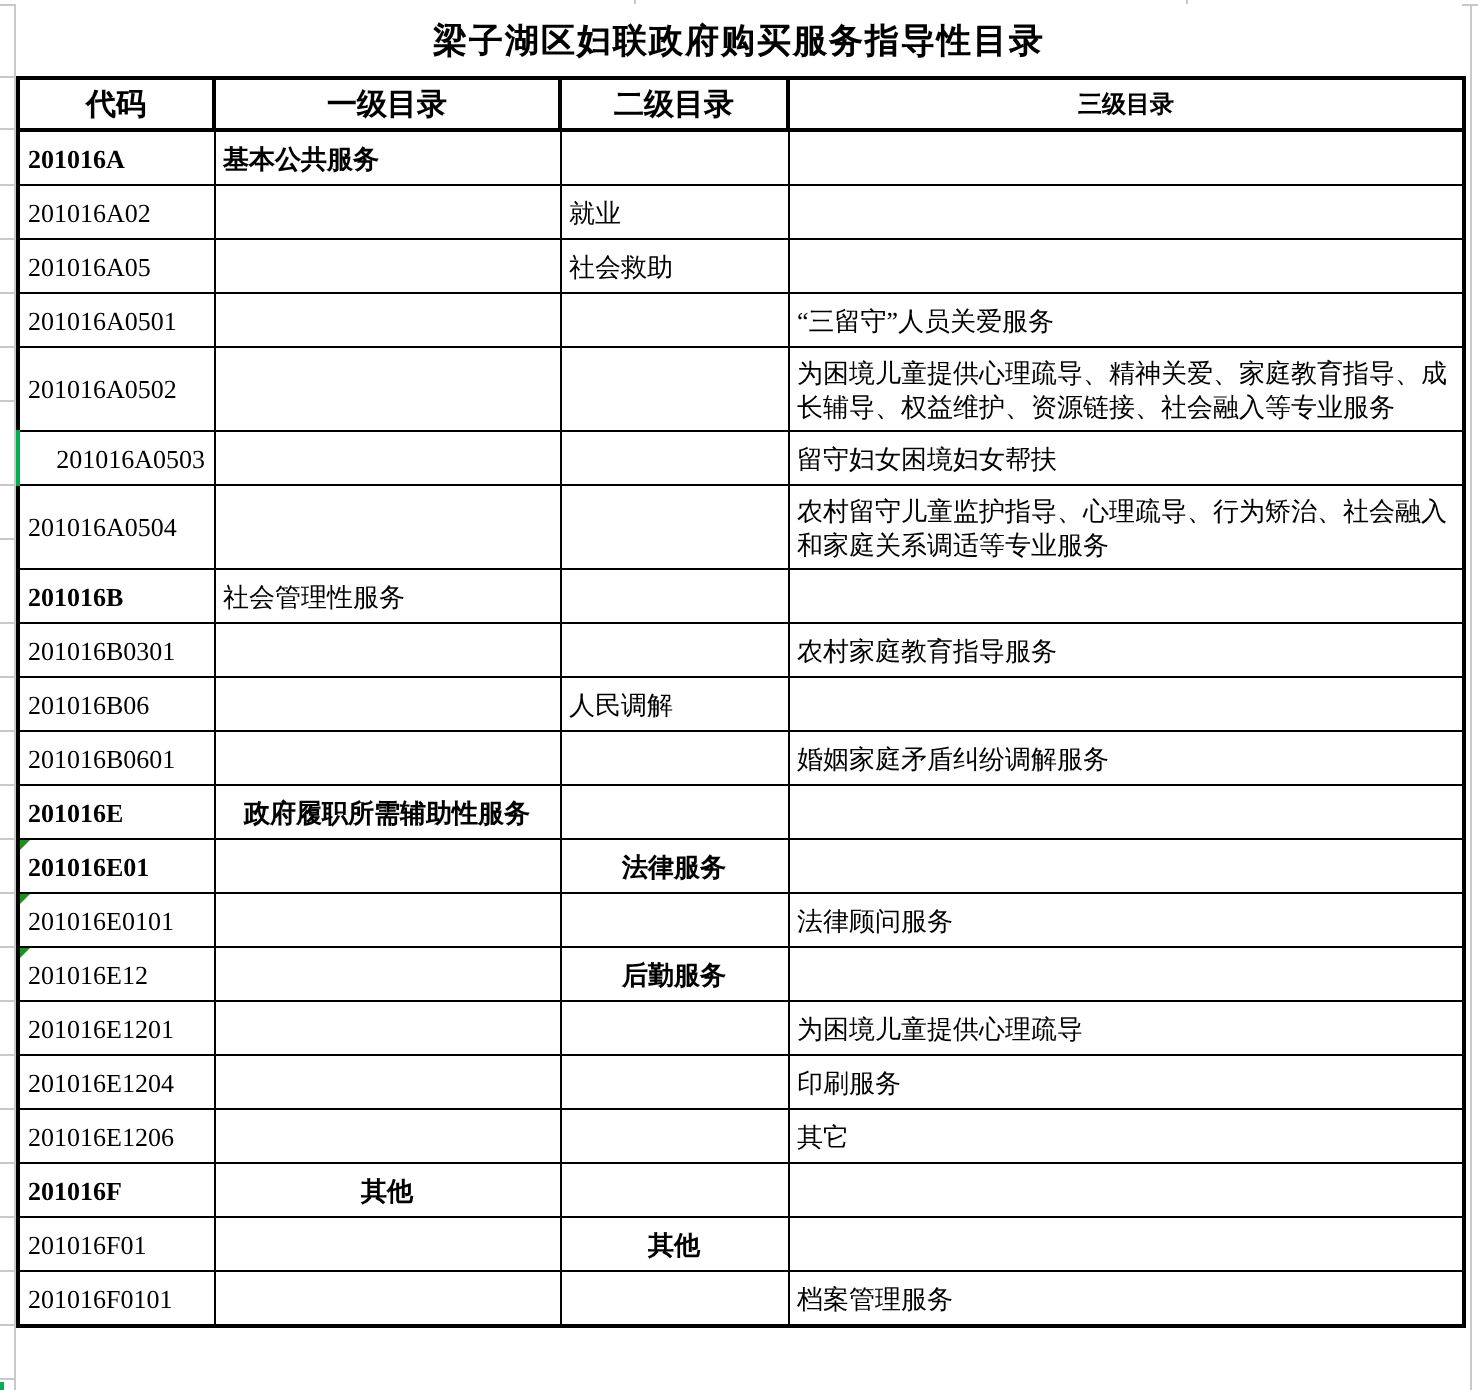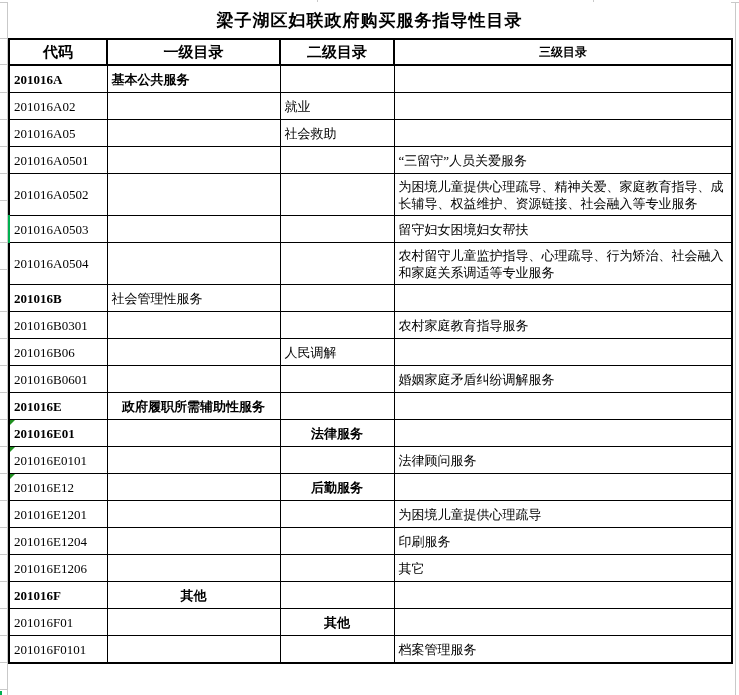--- a/index.html
+++ b/index.html
@@ -22,21 +22,21 @@
         table-layout:fixed;background:#fff;border:2px solid #000;}
   th{border:2px solid #000;font-weight:bold;font-size:15px;height:24px;
      padding:0 2px;text-align:center;vertical-align:middle;}
   th.small{font-size:12px;margin-left:25px;}
   td{border:1px solid #000;font-size:13px;height:24px;padding:1px 4px;
      vertical-align:middle;text-align:left;line-height:17px;overflow:hidden;
      position:relative;white-space:normal;}
   tr.tall td{height:39px;}
   .b{font-weight:bold;}
   .c{text-align:center;margin-top:23px;}
-  td.green-left{border-left:2px solid #00b050;}
+  td.green-left{border-left:2px solid #00b050;text-align:right;}
   .tri{position:absolute;left:0;top:0;width:0;height:0;display:block;
        border-top:5px solid #1f8f1f;border-right:5px solid transparent;}
 </style>
 </head>
 <body>
 
 <div class="sheet" id="sheet">
   <div class="hline-top"></div>
   <div class="tick-top t1"></div>
   <div class="tick-top t2"></div>

